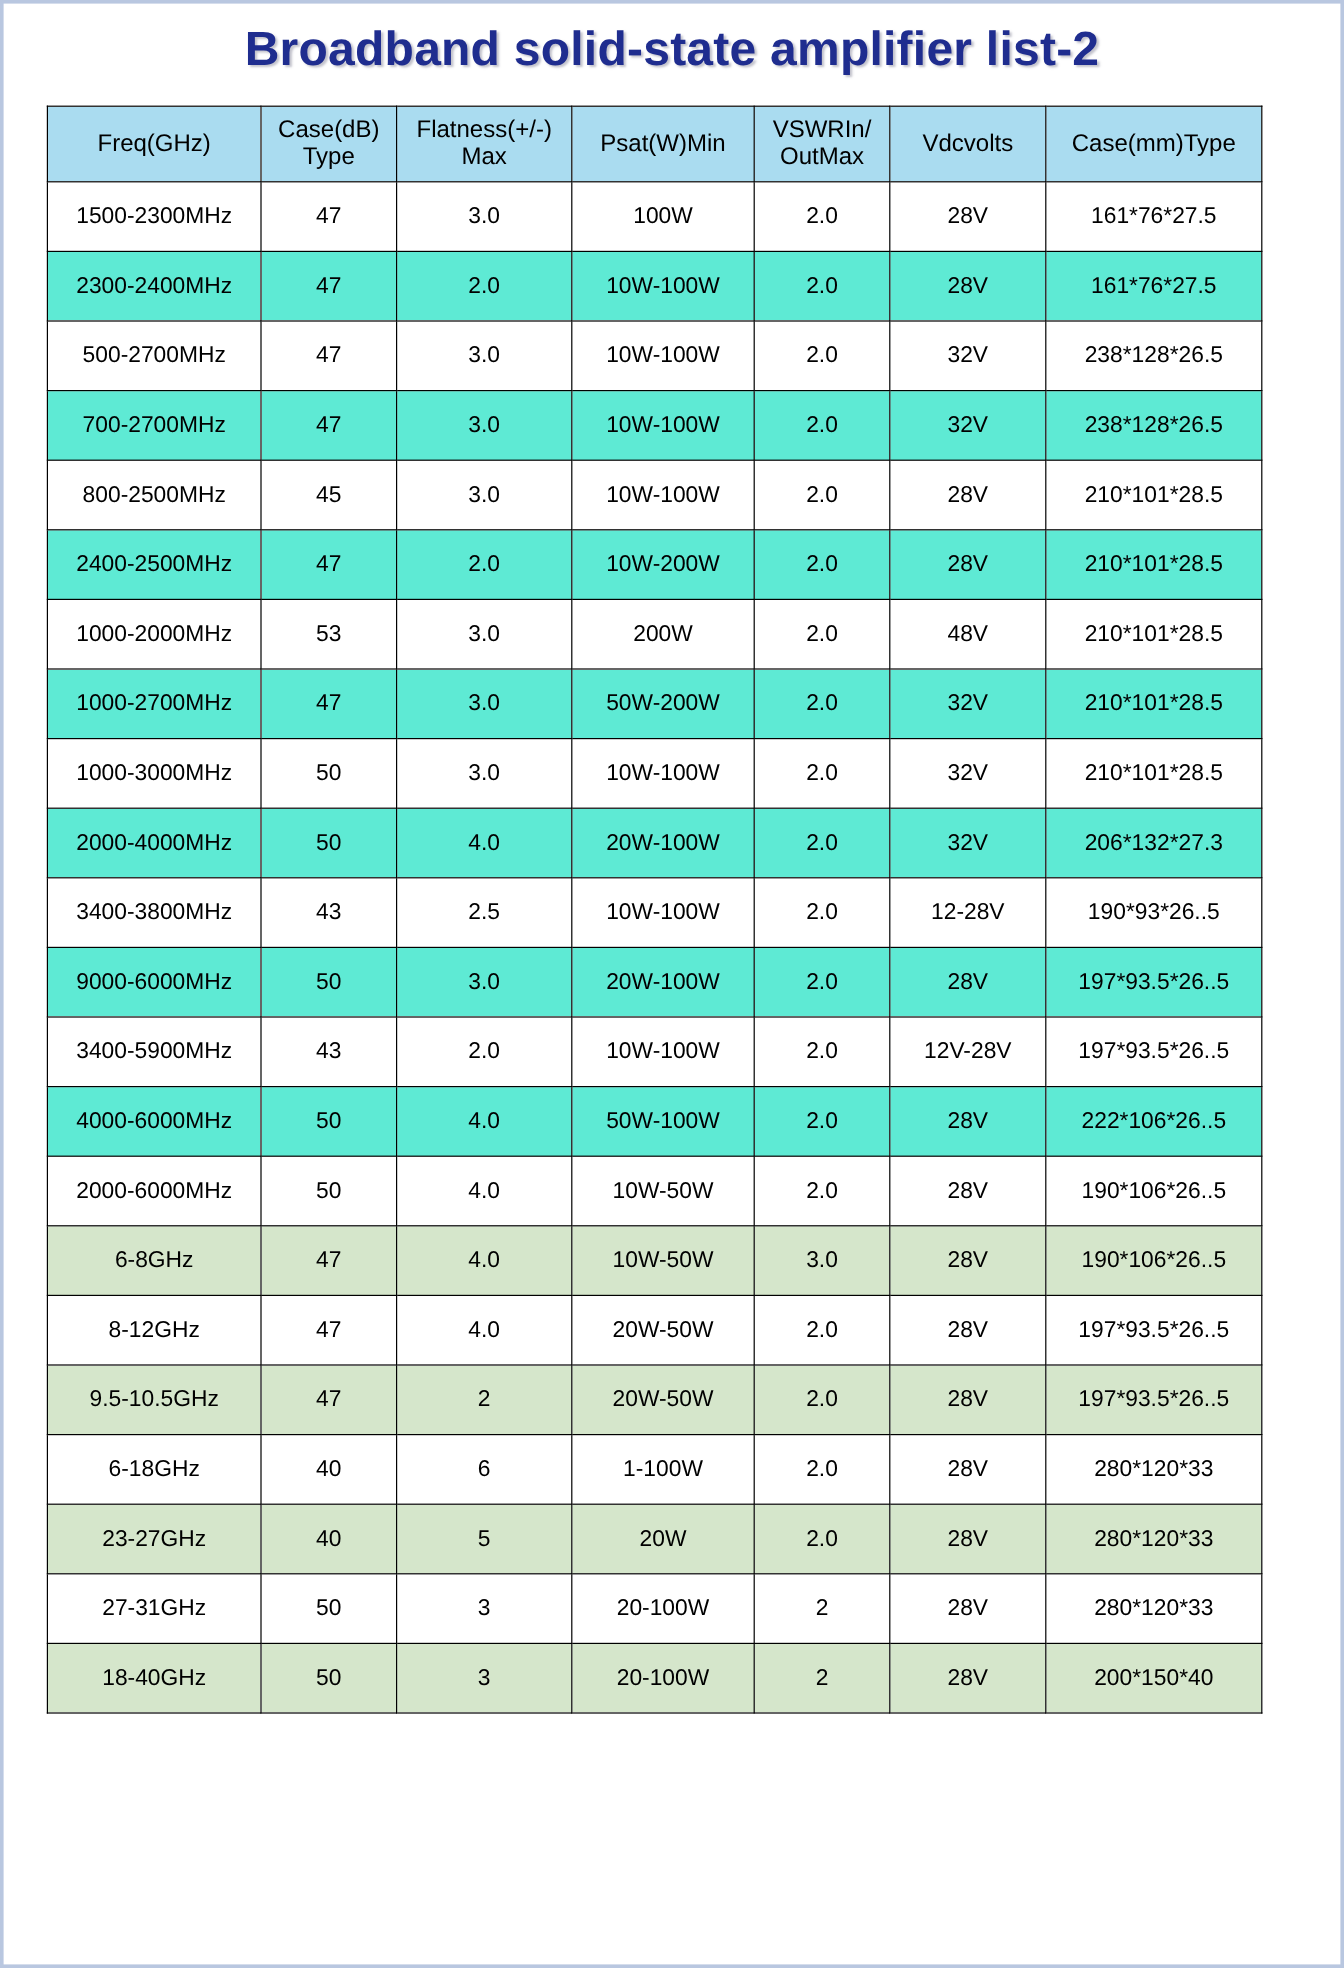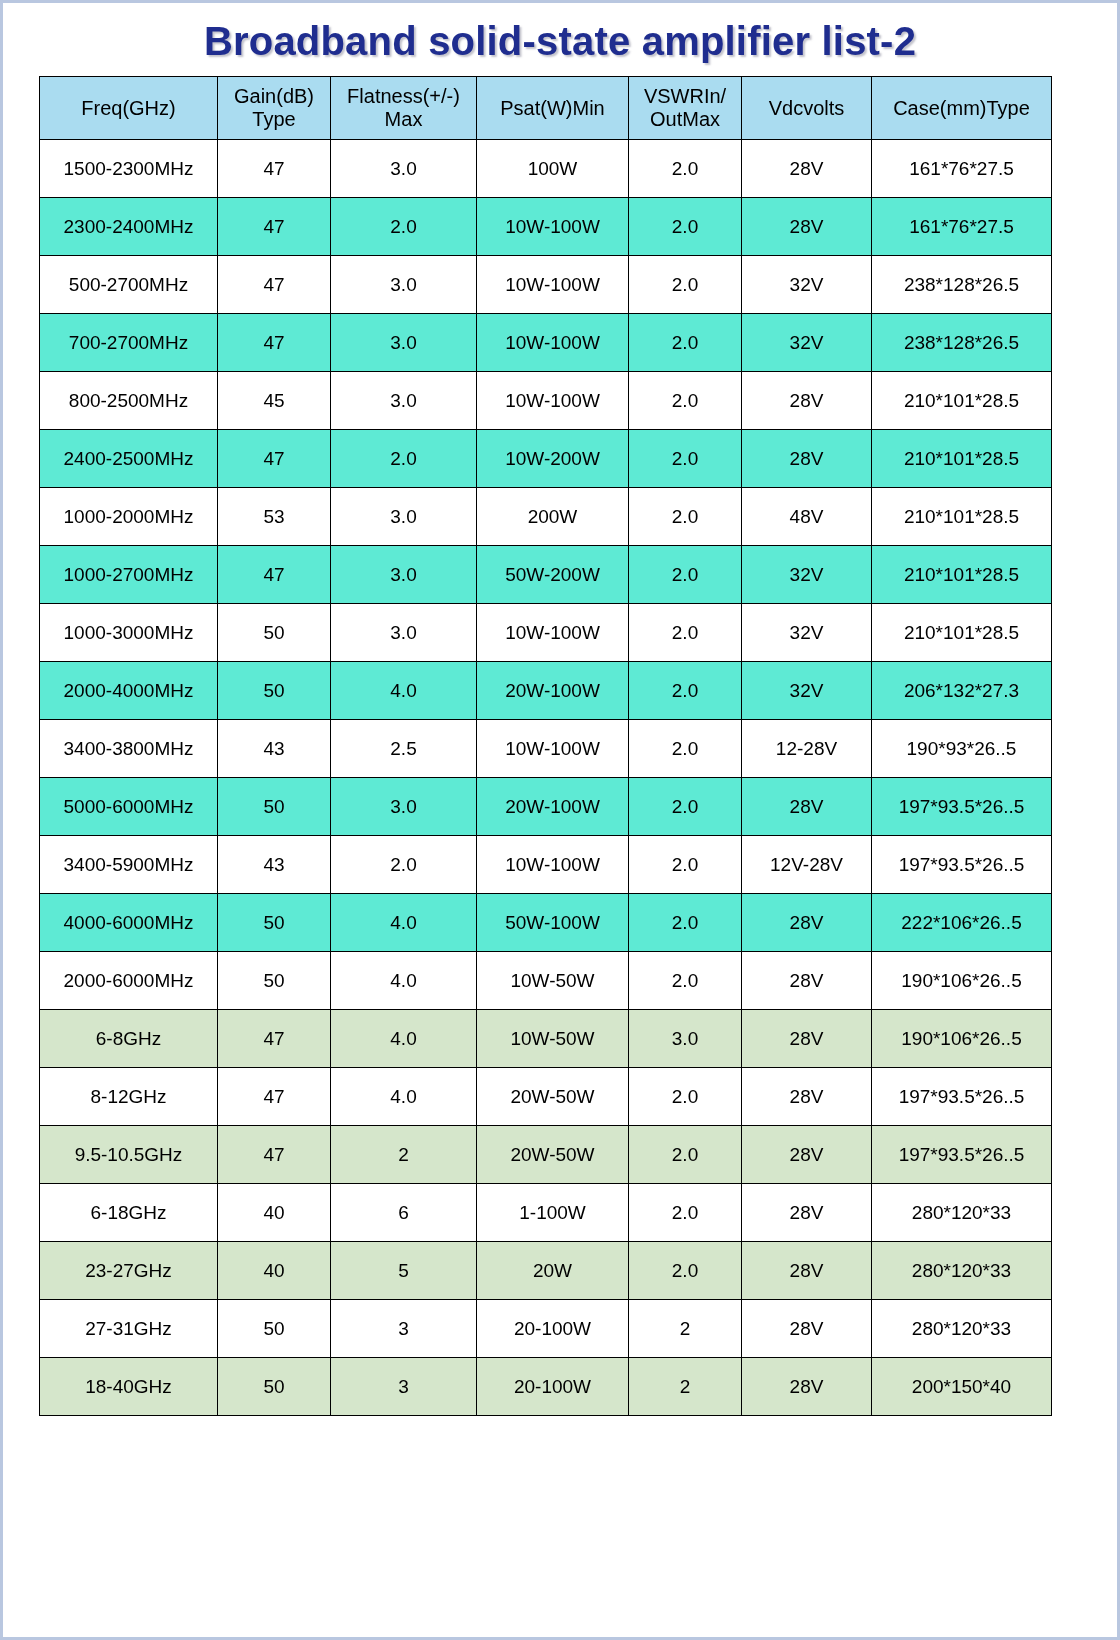--- a/index.html
+++ b/index.html
@@ -21,21 +21,21 @@
     border: 3px solid #b9c7e0;
     background: #ffffff;
   }
   .title {
     text-align: center;
     font-size: 40px;
     font-weight: bold;
     color: #1f2d8f;
     letter-spacing: 0.2px;
     padding-top: 16px;
-    padding-bottom: 12px;
+    padding-bottom: 24px;
     text-shadow: 2px 2px 2px rgba(120,120,140,0.45);
   }
   .table-wrap {
     padding: 0 36px 0 36px;
     border-radius: 32px;
   }
   table.amp {
     border-collapse: collapse;
     width: 1012px;
     table-layout: fixed;
@@ -84,21 +84,21 @@
           <col class="c1">
           <col class="c2">
           <col class="c3">
           <col class="c4">
           <col class="c5">
           <col class="c6">
       </colgroup>
       <thead>
         <tr id="header-row">
             <th><span>Freq(GHz)</span></th>
-            <th><span>Gain(dB)</span><br><span>Type</span></th>
+            <th><span>Case(dB)</span><br><span>Type</span></th>
             <th><span>Flatness(+/-)</span><br><span>Max</span></th>
             <th><span>Psat(W)Min</span></th>
             <th><span>VSWRIn/</span><br><span>OutMax</span></th>
             <th><span>Vdcvolts</span></th>
             <th><span>Case(mm)Type</span></th>
           </tr>
       </thead>
       <tbody id="table-body">
           <tr class="rw-white">
             <td>1500-2300MHz</td>
@@ -193,21 +193,21 @@
           <tr class="rw-white">
             <td>3400-3800MHz</td>
             <td>43</td>
             <td>2.5</td>
             <td>10W-100W</td>
             <td>2.0</td>
             <td>12-28V</td>
             <td>190*93*26..5</td>
           </tr>
           <tr class="rw-pink">
-            <td>5000-6000MHz</td>
+            <td>9000-6000MHz</td>
             <td>50</td>
             <td>3.0</td>
             <td>20W-100W</td>
             <td>2.0</td>
             <td>28V</td>
             <td>197*93.5*26..5</td>
           </tr>
           <tr class="rw-white">
             <td>3400-5900MHz</td>
             <td>43</td>

